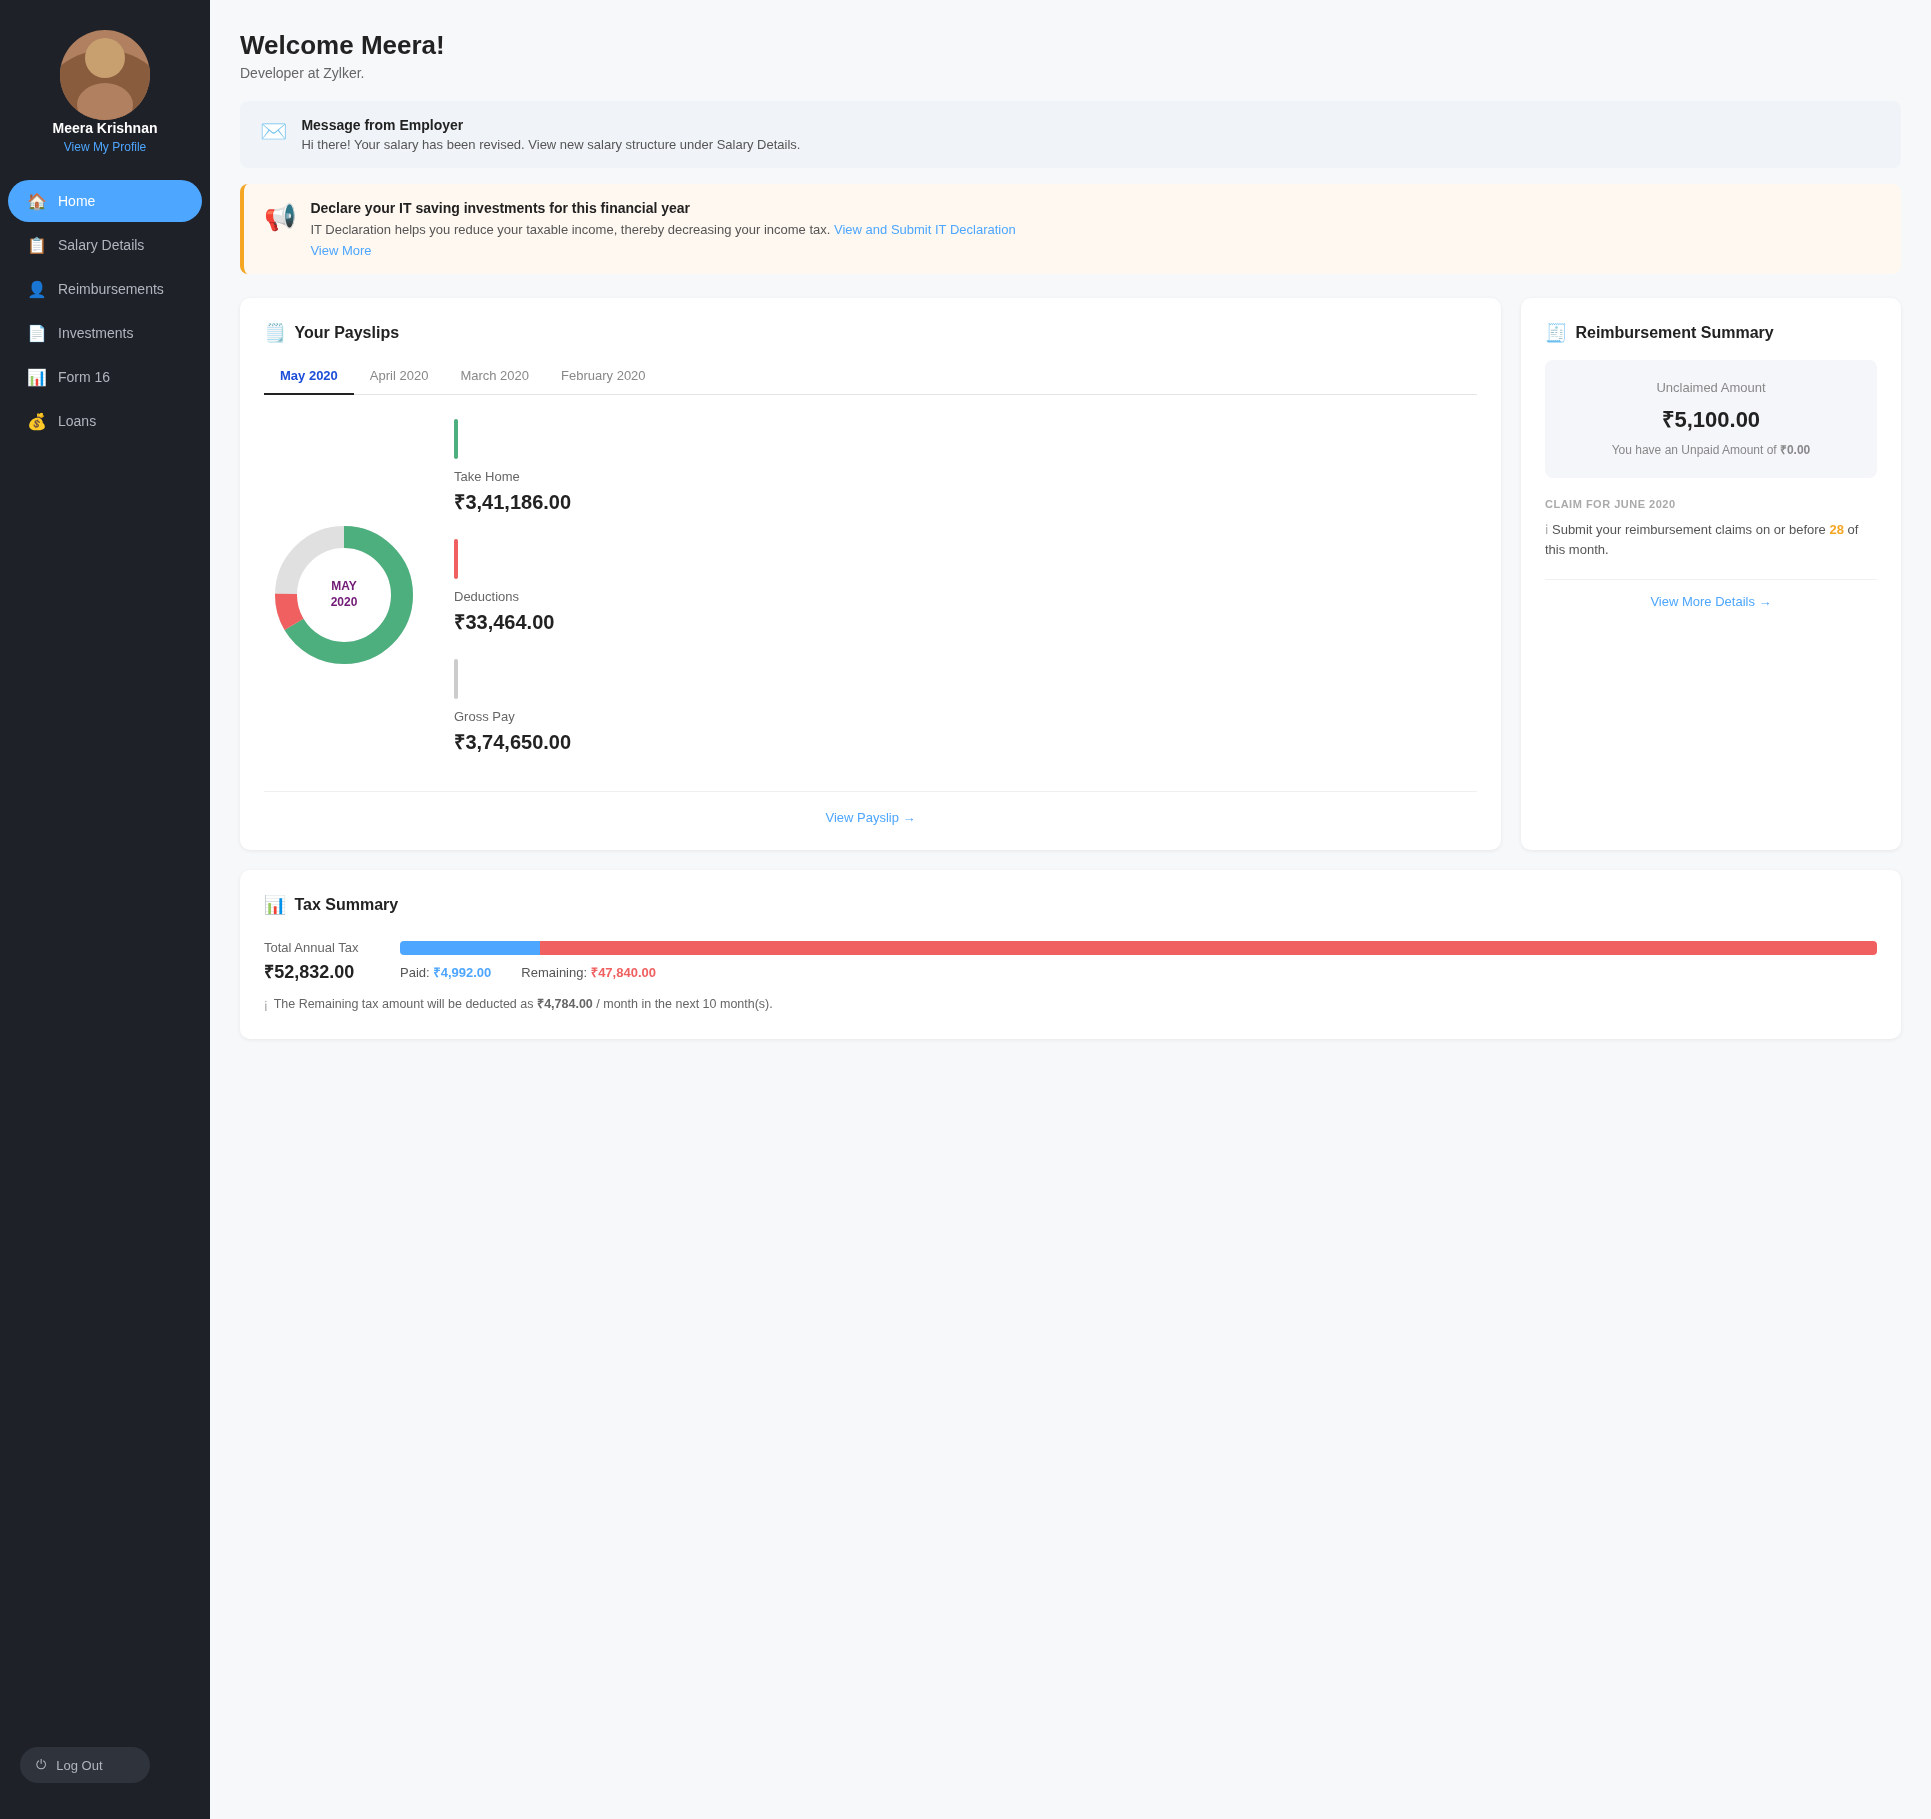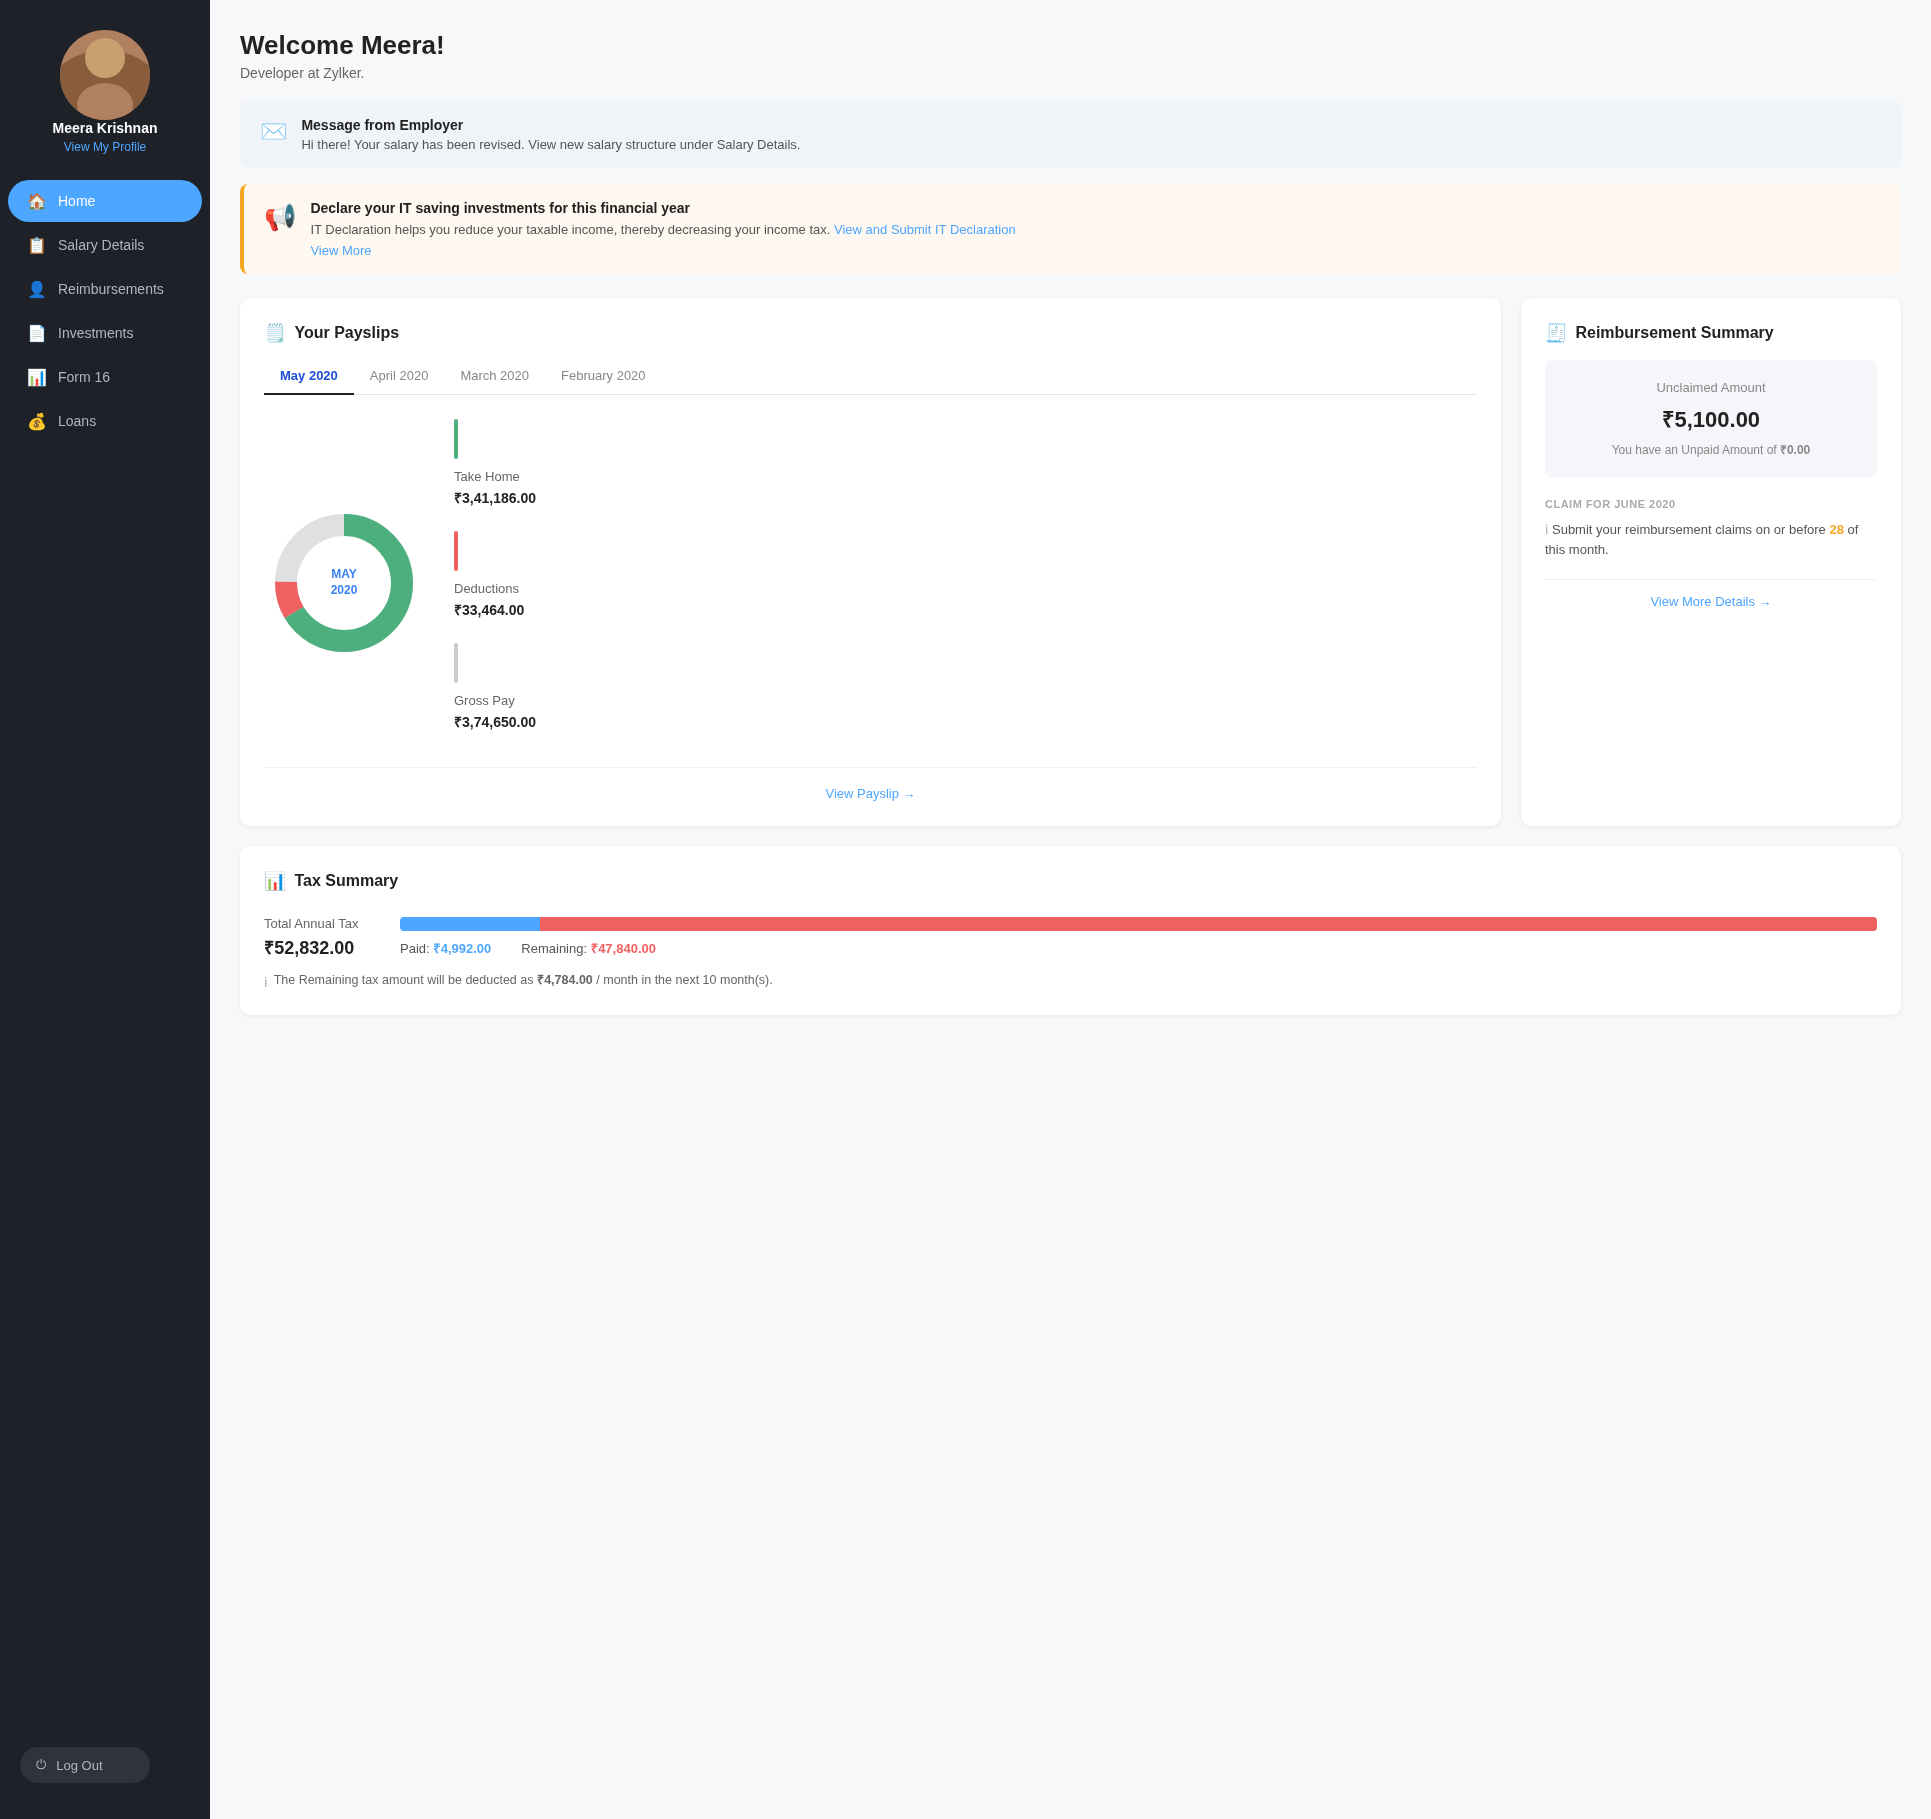--- a/index.html
+++ b/index.html
@@ -189,41 +189,41 @@
       flex-shrink: 0;
     }
     .donut-label {
       position: absolute;
       top: 50%;
       left: 50%;
       transform: translate(-50%, -50%);
       text-align: center;
       font-size: 12px;
       font-weight: 700;
-      color: #3b82f6;
+      color: #701a75;
       line-height: 1.4;
     }
 
     .payslip-stats { flex: 1; }
     .stat-row {
       display: flex;
       align-items: flex-start;
       gap: 10px;
       margin-bottom: 20px;
       flex-direction: column;
     }
     .stat-bar {
       width: 4px;
       height: 40px;
       border-radius: 2px;
       flex-shrink: 0;
       margin-top: 4px;
     }
     .stat-label { font-size: 13px; color: #666; margin-bottom: 4px; }
-    .stat-value { font-size: 14px; font-weight: 700; color: #222; }
+    .stat-value { font-size: 20px; font-weight: 700; color: #222; }
 
     .view-payslip {
       text-align: center;
       margin-top: 16px;
       padding-top: 16px;
       border-top: 1px solid #f0f0f0;
     }
     .view-payslip a { color: #4da6ff; font-size: 13px; text-decoration: none; font-weight: 500; }
 
     

